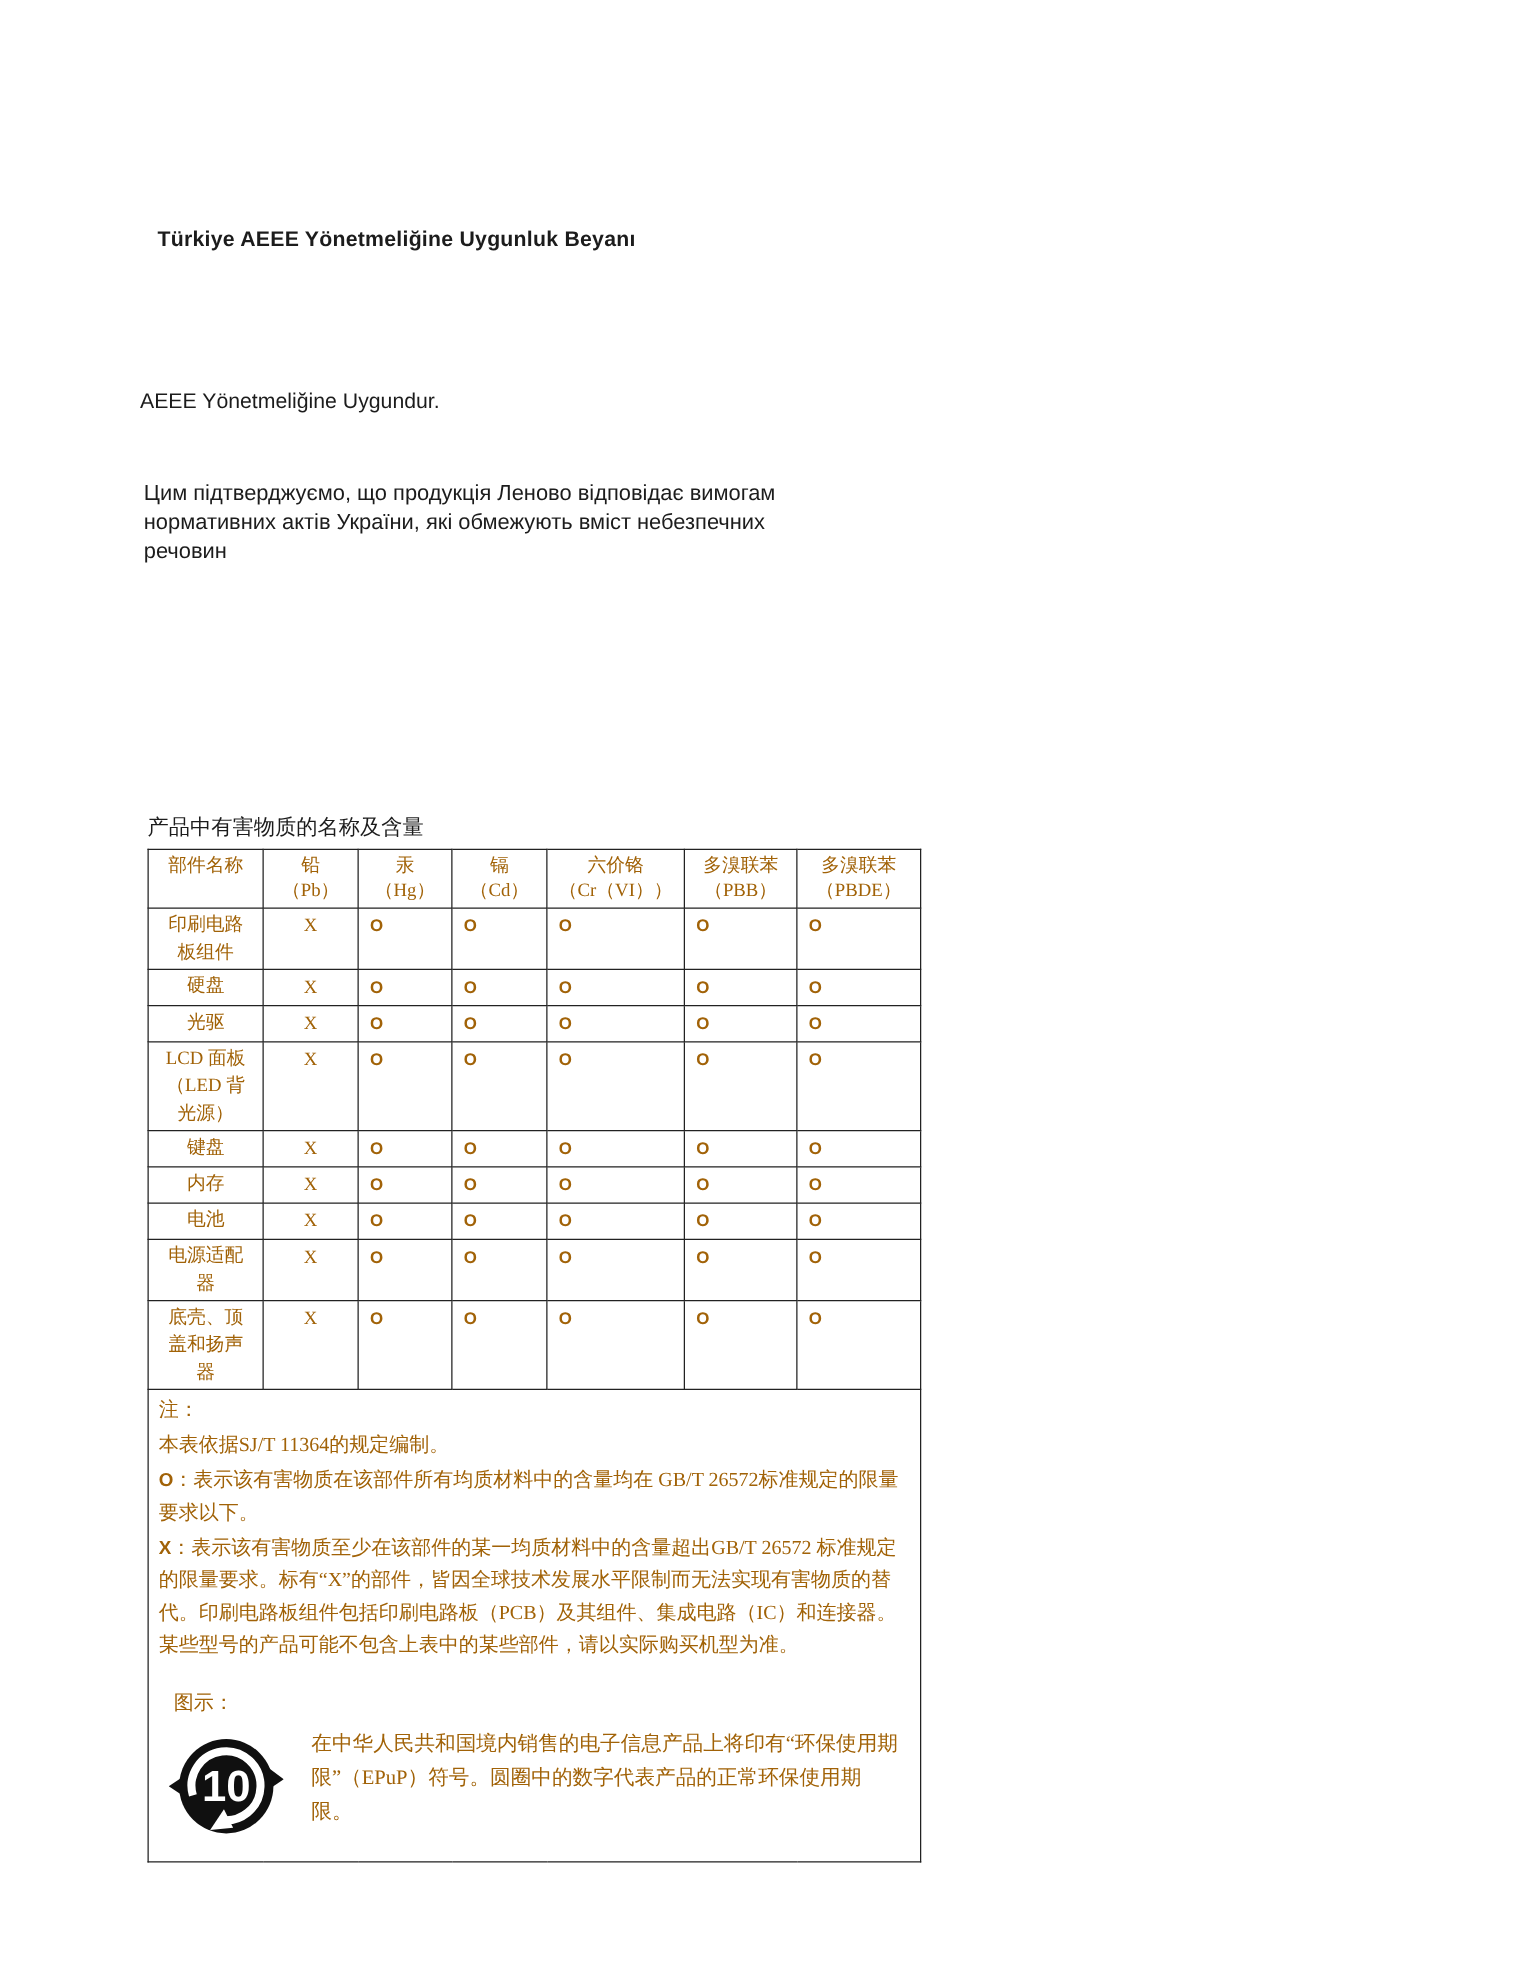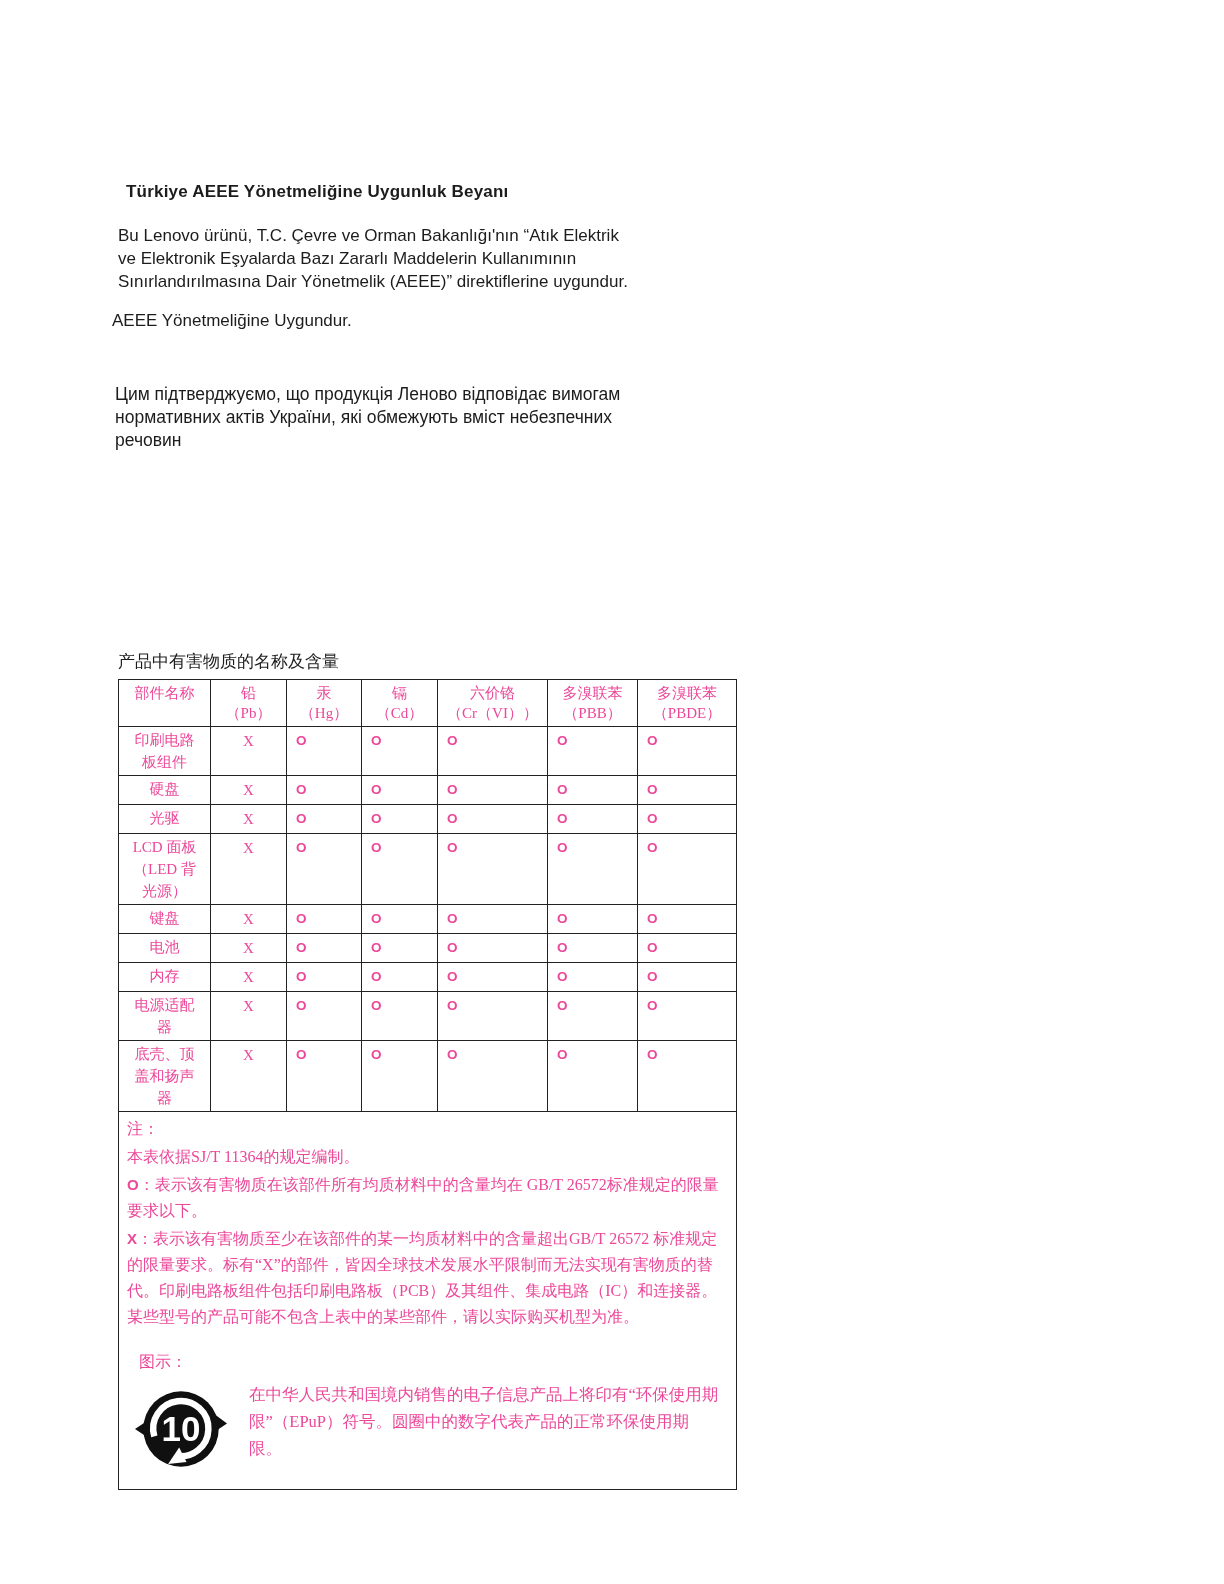--- a/index.html
+++ b/index.html
@@ -8,21 +8,21 @@
 
   .tr-title{position:absolute;left:126px;top:182px;font-size:17px;font-weight:bold;letter-spacing:.2px;}
   .tr-body{position:absolute;left:118px;top:224px;font-size:17px;line-height:23px;white-space:pre-line;}
   .tr-comp{position:absolute;left:112px;top:311px;font-size:17px;}
   .ua-body{position:absolute;left:115px;top:383px;font-size:17.5px;line-height:23px;white-space:pre-line;}
 
   .cn-section{position:absolute;left:118px;top:650px;width:618px;}
   .cn-title{font-family:"Liberation Serif", serif;font-size:17px;font-weight:400;margin:0 0 6px 0;}
 
   table.subst{border-collapse:collapse;width:618px;table-layout:fixed;
-    font-family:"Liberation Serif", serif;font-size:15px;color:#ec4899;}
+    font-family:"Liberation Serif", serif;font-size:15px;color:#a16207;}
   table.subst th, table.subst td{border:1px solid #222;vertical-align:top;}
   table.subst th{font-weight:normal;text-align:center;padding:3px 2px;line-height:20px;white-space:pre-line;}
   td.comp{text-align:center;padding:2px 6px;line-height:22px;white-space:pre-line;}
   td.val{padding:3px 0 3px 0;line-height:22px;}
   td.val.x{text-align:center;font-family:"Liberation Serif", serif;}
   td.val.o{text-align:left;padding-left:9px;font-family:"Liberation Sans", sans-serif;font-weight:bold;font-size:13.5px;}
 
   td.notes-cell{padding:4px 8px 14px 8px;}
   .note-line{font-family:"Liberation Serif", serif;font-size:16px;line-height:26px;margin:0 0 2px 0;}
   .note-line b{font-family:"Liberation Sans", sans-serif;font-size:15px;}
@@ -32,23 +32,20 @@
   .legend-row{display:flex;align-items:flex-start;margin-left:8px;}
   .epup-badge{width:92px;height:92px;flex:0 0 auto;margin-top:2px;}
   .legend-text{font-family:"Liberation Serif", serif;font-size:16.5px;line-height:27px;width:470px;margin-left:22px;}
 </style>
 </head>
 <body>
 
 <div class="page">
 
   <div class="tr-title">Türkiye AEEE Yönetmeliğine Uygunluk Beyanı</div>
-  <div class="tr-body">Bu Lenovo ürünü, T.C. Çevre ve Orman Bakanlığı'nın “Atık Elektrik
-ve Elektronik Eşyalarda Bazı Zararlı Maddelerin Kullanımının
-Sınırlandırılmasına Dair Yönetmelik (AEEE)” direktiflerine uygundur.</div>
   <div class="tr-comp">AEEE Yönetmeliğine Uygundur.</div>
   <div class="ua-body">Цим підтверджуємо, що продукція Леново відповідає вимогам
 нормативних актів України, які  обмежують вміст небезпечних
 речовин</div>
 
   <div class="cn-section">
     <p class="cn-title">产品中有害物质的名称及含量</p>
 
     <table class="subst">
       <colgroup>
@@ -120,30 +117,30 @@
           <tr>
             <td class="comp">键盘</td>
             <td class="val x">X</td>
             <td class="val o">O</td>
             <td class="val o">O</td>
             <td class="val o">O</td>
             <td class="val o">O</td>
             <td class="val o">O</td>
           </tr>
           <tr>
-            <td class="comp">电池</td>
+            <td class="comp">内存</td>
             <td class="val x">X</td>
             <td class="val o">O</td>
             <td class="val o">O</td>
             <td class="val o">O</td>
             <td class="val o">O</td>
             <td class="val o">O</td>
           </tr>
           <tr>
-            <td class="comp">内存</td>
+            <td class="comp">电池</td>
             <td class="val x">X</td>
             <td class="val o">O</td>
             <td class="val o">O</td>
             <td class="val o">O</td>
             <td class="val o">O</td>
             <td class="val o">O</td>
           </tr>
           <tr>
             <td class="comp">电源适配
 器</td>

